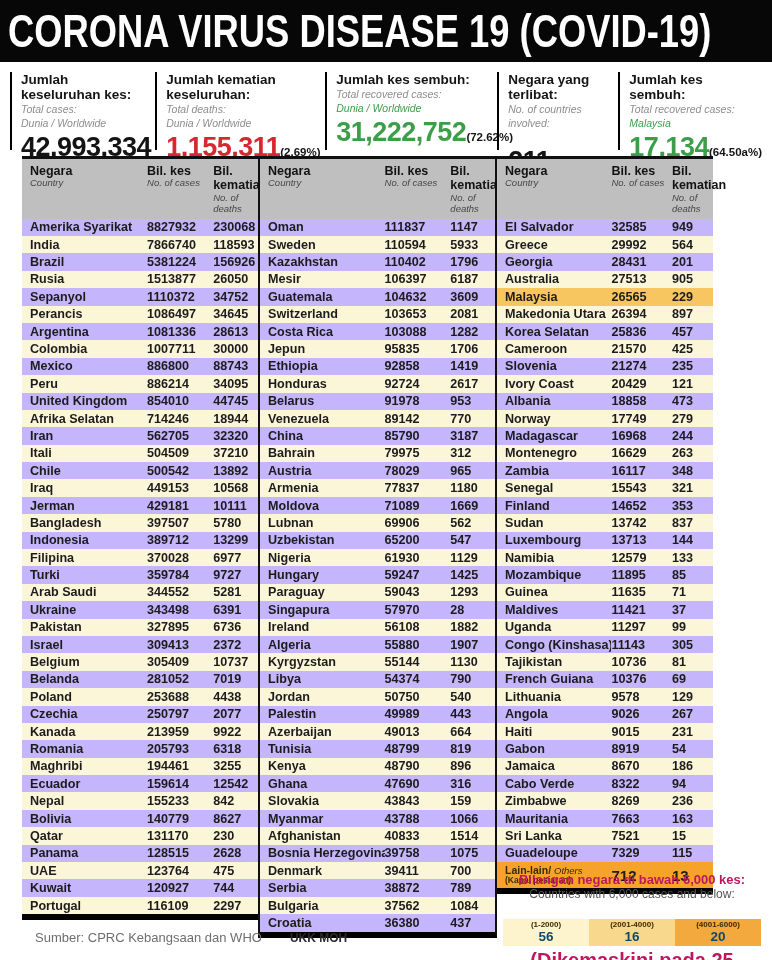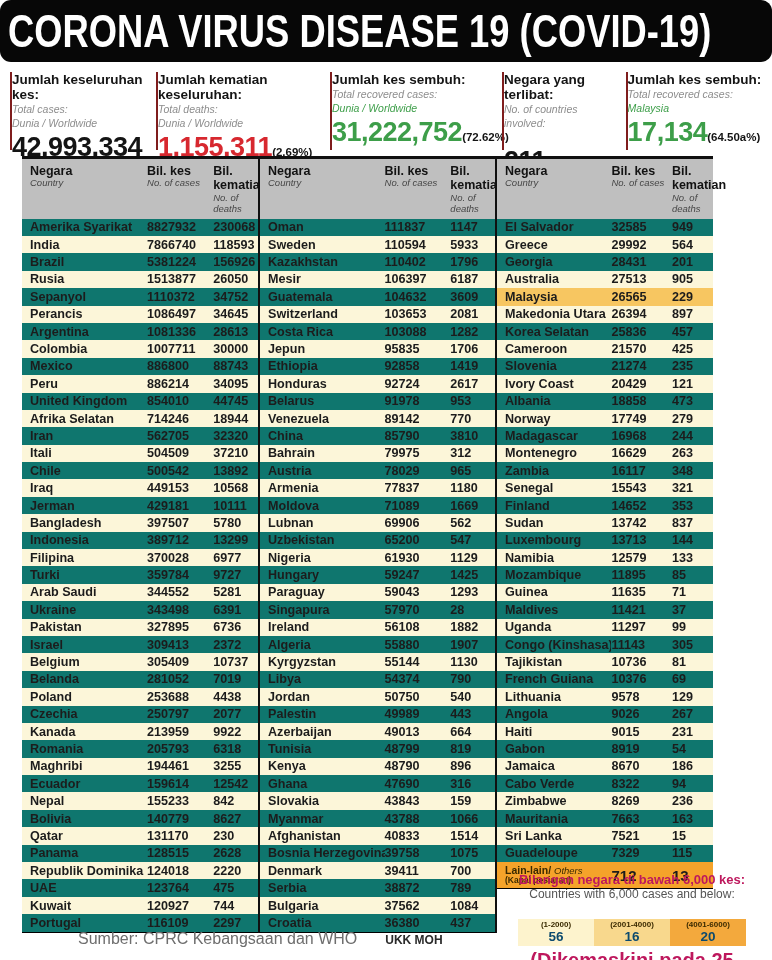--- a/index.html
+++ b/index.html
@@ -3,37 +3,37 @@
 <meta charset="utf-8">
 <style>
   * { box-sizing: border-box; margin: 0; padding: 0; }
   html,body { width:772px; height:960px; }
   body {
     font-family:"Liberation Sans", sans-serif;
     background:#ffffff; color:#1c1c1c; position:relative; overflow:hidden;
   }
   
   .topbar { background:#070707; height:62px; display:flex; align-items:center;
-            justify-content:space-between; padding:0 4px 0 8px;border-radius:11px; }
+            justify-content:space-between; padding:0 4px 0 8px; }
   .main-title { color:#ffffff; font-weight:bold; font-size:46px; white-space:nowrap;
                 transform:scaleX(0.79); transform-origin:left center; letter-spacing:0; }
   
   .stats { display:flex; padding:10px 6px 4px 10px; height:92px; }
-  .stat { border-left:2px solid #7f1d1d; margin-right:4px; }
+  .stat { border-left:2px solid #000000; padding-left:9px; margin-right:4px; }
   .s1{width:152px}.s2{width:182px}.s3{width:168px}.s4{width:128px}.s5{width:146px}
   .stat-title { font-size:13.5px; font-weight:bold; color:#141414; margin-bottom:1px; }
   .stat-sub { font-size:10.5px; color:#8d8d8d; line-height:1.3;font-style:italic; }
   .stat-sub.green { color:#3d9e49; }
   .stat-value { margin-top:2px; white-space:nowrap; }
   .big { font-size:27px; font-weight:bold; letter-spacing:-0.5px; color:#141414; }
   .big.red { color:#d7282f; } .big.green { color:#3d9e49; }
   .pct { font-size:11.5px; font-weight:bold; color:#141414; }
   
   .tables { display:flex; align-items:flex-start; margin:2px 0 0 22px; }
-  .ctable { border-top:3px solid #101010; border-bottom:1px solid #000000; background:#0f766e; }
+  .ctable { border-top:3px solid #101010; border-bottom:6px solid #000000; background:#c4b5fd; }
   .t1 { width:236px; } .t2 { width:239px; border-left:2px solid #101010; border-right:2px solid #101010; }
   .t3 { width:216px; }
   .thead { background:#bfbfbf; padding:5px 0 4px; display:flex; }
   .th { line-height:1.15; }
   .th-main { font-size:12.5px; font-weight:bold; color:#121212; display:block; }
   .th-sub { font-size:9.5px; font-style:italic; color:#464646; display:block; }
   .c-country { width:53%; padding-left:8px; overflow:hidden; white-space:nowrap; }
   .c-cases  { width:28%; }
   .c-deaths { width:19%; }
   .trow { display:flex; align-items:center; height:17.4px; font-size:12.6px; font-weight:bold; color:#1c1c1c; }
@@ -43,28 +43,28 @@
   .oth-label { line-height:1.05; }
   .oth-main { font-size:10.5px; font-weight:bold; color:#3a2a00; display:block; }
   .oth-main i { font-weight:normal; font-size:9.5px; }
   .oth-sub { font-size:8.5px; font-weight:bold; color:#3a2a00; display:block; }
   .oth-num { font-size:15px; }
   
   .below { position:absolute; left:498px; top:872px; width:268px; text-align:center; }
   .below-title { font-size:13px; font-weight:bold; color:#be185d; }
   .below-sub { font-size:12px; color:#555; margin-bottom:18px; }
   .legend { display:flex; justify-content:center; margin-bottom:3px; }
-  .lg-box { width:76px; padding:2px 0 1px; line-height:1.1; }
+  .lg-box { width:86px; padding:2px 0 1px; line-height:1.1; }
   .lg-range { font-size:8px; font-weight:bold; color:#3a2a00; display:block; }
   .lg-count { font-size:13.5px; font-weight:bold; color:#0c4a6e; display:block; }
   .updated-ms { font-size:20px; font-weight:bold; color:#be185d; }
   .updated-en { font-size:12.5px; font-weight:bold; font-style:italic; color:#555; }
   
   .footer { position:absolute; left:35px; top:930px; display:flex; align-items:baseline; }
-  .src { font-size:16px; color:#6e6e6e;margin-left:43px; }
+  .src { font-size:13px; color:#6e6e6e; }
   .org { font-size:12px; font-weight:bold; color:#2a2a2a; margin-left:28px; }
 </style>
 </head>
 <body>
 
 <div class="topbar">
   <div class="main-title">CORONA VIRUS DISEASE 19 (COVID-19)</div>
 
 </div>
 
@@ -298,25 +298,20 @@
           <span class="c-country">Qatar</span>
           <span class="c-cases">131170</span>
           <span class="c-deaths">230</span>
         </div>
         <div class="trow">
           <span class="c-country">Panama</span>
           <span class="c-cases">128515</span>
           <span class="c-deaths">2628</span>
         </div>
         <div class="trow">
-          <span class="c-country">Republik Dominika</span>
-          <span class="c-cases">124018</span>
-          <span class="c-deaths">2220</span>
-        </div>
-        <div class="trow">
           <span class="c-country">UAE</span>
           <span class="c-cases">123764</span>
           <span class="c-deaths">475</span>
         </div>
         <div class="trow">
           <span class="c-country">Kuwait</span>
           <span class="c-cases">120927</span>
           <span class="c-deaths">744</span>
         </div>
         <div class="trow">
@@ -399,21 +394,21 @@
           <span class="c-deaths">953</span>
         </div>
         <div class="trow">
           <span class="c-country">Venezuela</span>
           <span class="c-cases">89142</span>
           <span class="c-deaths">770</span>
         </div>
         <div class="trow">
           <span class="c-country">China</span>
           <span class="c-cases">85790</span>
-          <span class="c-deaths">3810</span>
+          <span class="c-deaths">3187</span>
         </div>
         <div class="trow">
           <span class="c-country">Bahrain</span>
           <span class="c-cases">79975</span>
           <span class="c-deaths">312</span>
         </div>
         <div class="trow">
           <span class="c-country">Austria</span>
           <span class="c-cases">78029</span>
           <span class="c-deaths">965</span>

